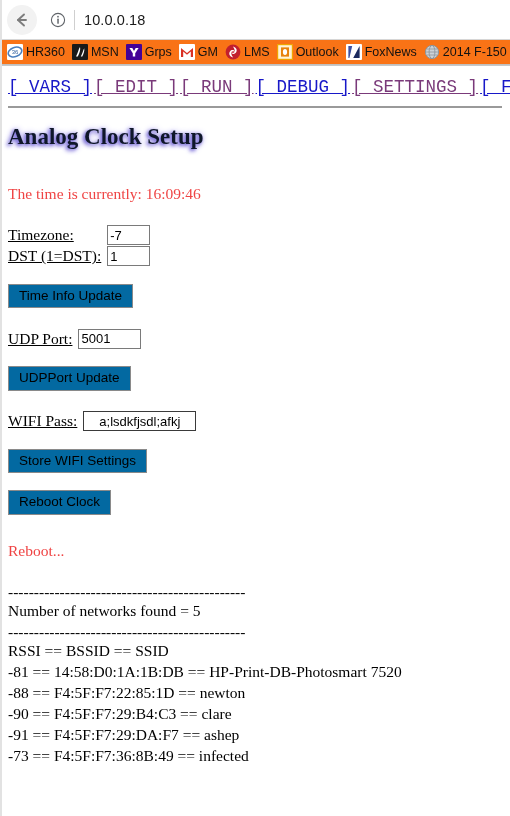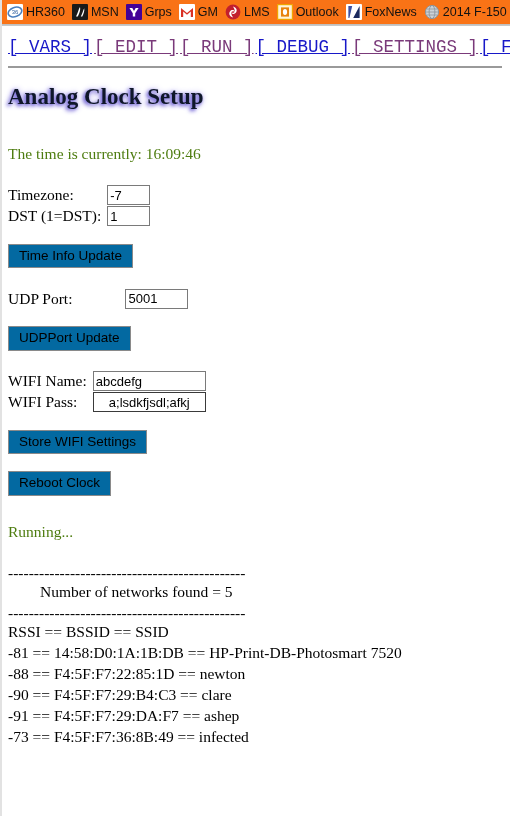--- a/index.html
+++ b/index.html
@@ -137,54 +137,54 @@
     margin: 16px 0 16px 0;
     letter-spacing: 0px;
     text-shadow:
       -2px 2px 4px #7b6fd6,
       -1px 1px 3px #8f84e0,
       0px 0px 6px #b6aef0;
   }
 
   .para {
     font-size: 15.5px;
-    color: #4d7c0f;
+    color: #ef4444;
     line-height: 1.35;
     margin: 0;
   }
   #time-block { margin-top: 34px; }
 
   .field-table {
     border-collapse: collapse;
     margin-top: 20px;
   }
   .field-table td {
     padding: 0;
     vertical-align: middle;
     font-size: 15.5px;
     color: #000;
     white-space: nowrap;
   }
-  .field-label { padding-right: 6px !important; height: 21px; }
+  .field-label { padding-right: 6px !important; height: 21px; text-decoration: underline; }
 
   input.txt {
     font-family: "Liberation Sans", sans-serif;
     font-size: 13px;
     color: #000;
     border: 1px solid #7a7a7a;
     background: #ffffff;
     height: 20px;
     box-sizing: border-box;
     padding: 0 2px;
     outline: none;
     margin: 0;
     border-radius: 0;
   }
   input.w-small { width: 43px; }
-  input.w-mid   { width: 63px; margin-left: 47px; }
+  input.w-mid   { width: 63px; }
   input.w-wide  { width: 113px; }
   input.focused { border-color: #3a3a3a; text-align: center; }
 
   button.btn {
     font-family: "Liberation Sans", sans-serif;
     font-size: 13.5px;
     color: #000;
     background: #0369a1;
     border: 1px solid #8a8a8a;
     padding: 3px 10px 4px 10px;
@@ -206,39 +206,60 @@
   }
   #dash-top { margin-top: 22px; }
 
   .netline {
     font-size: 15.5px;
     color: #000;
     line-height: 1.35;
     margin: 0;
     white-space: nowrap;
   }
-  #netcount { margin-top: 1px; margin-left: 32px; }
+  #netcount { margin-top: 1px; }
   #dash-bottom { margin-top: 2px; }
   #net-head { margin-top: 1px; }
 
   
   #frame-left {
     position: absolute;
     left: 0; top: 0;
     width: 2px; height: 816px;
     background: #e2e2e2;
   }
 </style>
 </head>
 <body>
 
 <div id="frame-left"></div>
 
 <div id="browser-chrome">
 
+  <div id="toolbar-row">
+
+    <div id="back-button">
+      <svg width="18" height="18" viewBox="0 0 18 18" aria-hidden="true">
+        <path d="M11 3.5 L5 9 L11 14.5" fill="none" stroke="#7d7d7d" stroke-width="1.9" stroke-linecap="round" stroke-linejoin="round"></path>
+        <path d="M5 9 L13 9" fill="none" stroke="#7d7d7d" stroke-width="1.9" stroke-linecap="round"></path>
+      </svg>
+    </div>
+
+    <div class="addr-info-icon">
+      <svg width="16" height="16" viewBox="0 0 16 16" aria-hidden="true">
+        <circle cx="8" cy="8" r="6.6" fill="none" stroke="#5f6368" stroke-width="1.1"></circle>
+        <circle cx="8" cy="4.7" r="0.85" fill="#5f6368"></circle>
+        <rect x="7.3" y="6.6" width="1.45" height="5.2" rx="0.6" fill="#5f6368"></rect>
+      </svg>
+    </div>
+
+    <div id="addr-divider"></div>
+
+    <div id="url-text">10.0.0.18</div>
+  </div>
 
   <div id="bookmarks-row">
 
     <div class="bookmark">
       <svg class="bm-icon" viewBox="0 0 16 16">
         <rect width="16" height="16" fill="#ffffff"></rect>
         <ellipse cx="8" cy="8" rx="7" ry="4.6" fill="none" stroke="#4b7fbe" stroke-width="1.6" transform="rotate(-20 8 8)"></ellipse>
         <text x="8" y="10.4" font-size="6" fill="#2f5f9e" text-anchor="middle" font-family="Liberation Sans, sans-serif">36</text>
       </svg>
       <span class="bm-label">HR360</span>
@@ -351,44 +372,38 @@
     </tr>
   </tbody>
     </table>
 
   <div class="btn-row">
     <button class="btn">UDPPort Update</button>
   </div>
 
   <table class="field-table">
     <tbody>
-        <tr>
-      <td class="field-label">WIFI Name:</td>
-      <td>
-        <input class="txt w-wide" type="text" value="abcdefg" style="">
-      </td>
-    </tr>
     <tr>
       <td class="field-label">WIFI Pass:</td>
       <td>
         <input class="txt w-wide focused" type="text" autofocus="" value="a;lsdkfjsdl;afkj" style="">
       </td>
     </tr>
   </tbody>
     </table>
 
   <div class="btn-row">
     <button class="btn">Store WIFI Settings</button>
   </div>
 
   <div class="btn-row">
     <button class="btn">Reboot Clock</button>
   </div>
 
-  <p class="para" id="running-text">Running...</p>
+  <p class="para" id="running-text">Reboot...</p>
 
   <p class="dashline" id="dash-top">----------------------------------------------</p>
   <p class="netline" id="netcount">Number of networks found = 5</p>
   <p class="dashline" id="dash-bottom">----------------------------------------------</p>
   <p class="netline" id="net-head">RSSI == BSSID == SSID</p>
 
   <p class="netline">-81 == 14:58:D0:1A:1B:DB == HP-Print-DB-Photosmart 7520</p>
   <p class="netline">-88 == F4:5F:F7:22:85:1D == newton</p>
   <p class="netline">-90 == F4:5F:F7:29:B4:C3 == clare</p>
   <p class="netline">-91 == F4:5F:F7:29:DA:F7 == ashep</p>

